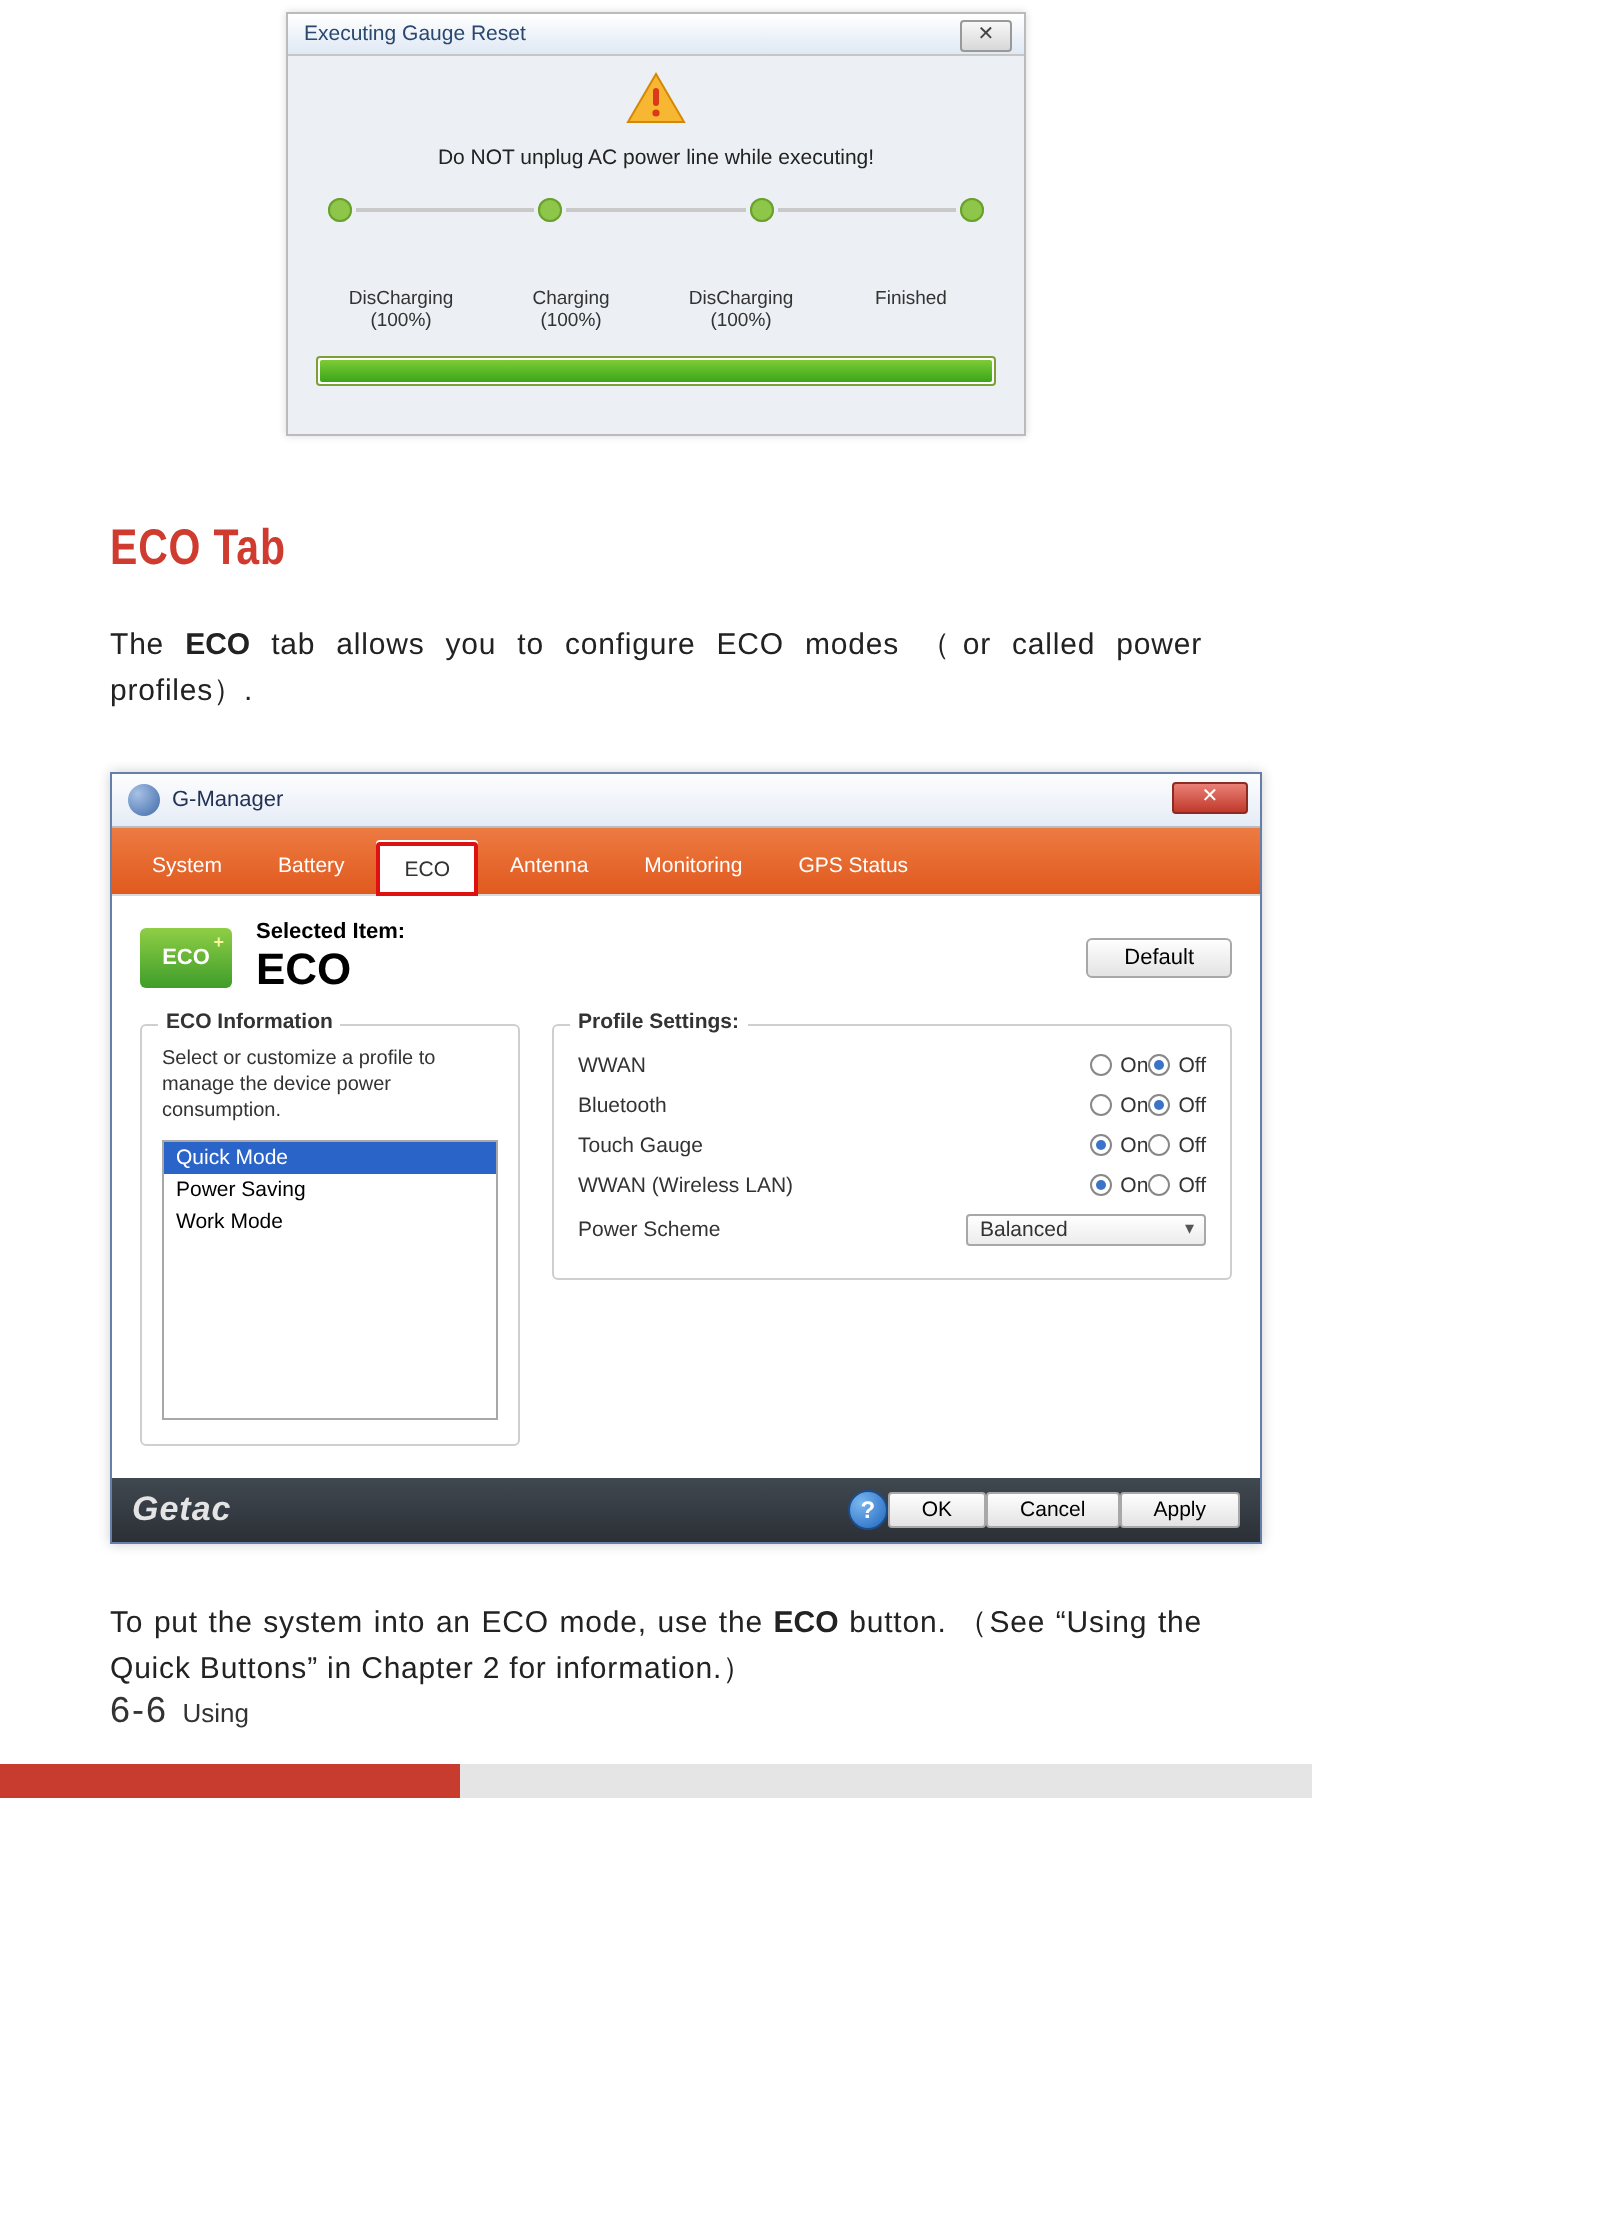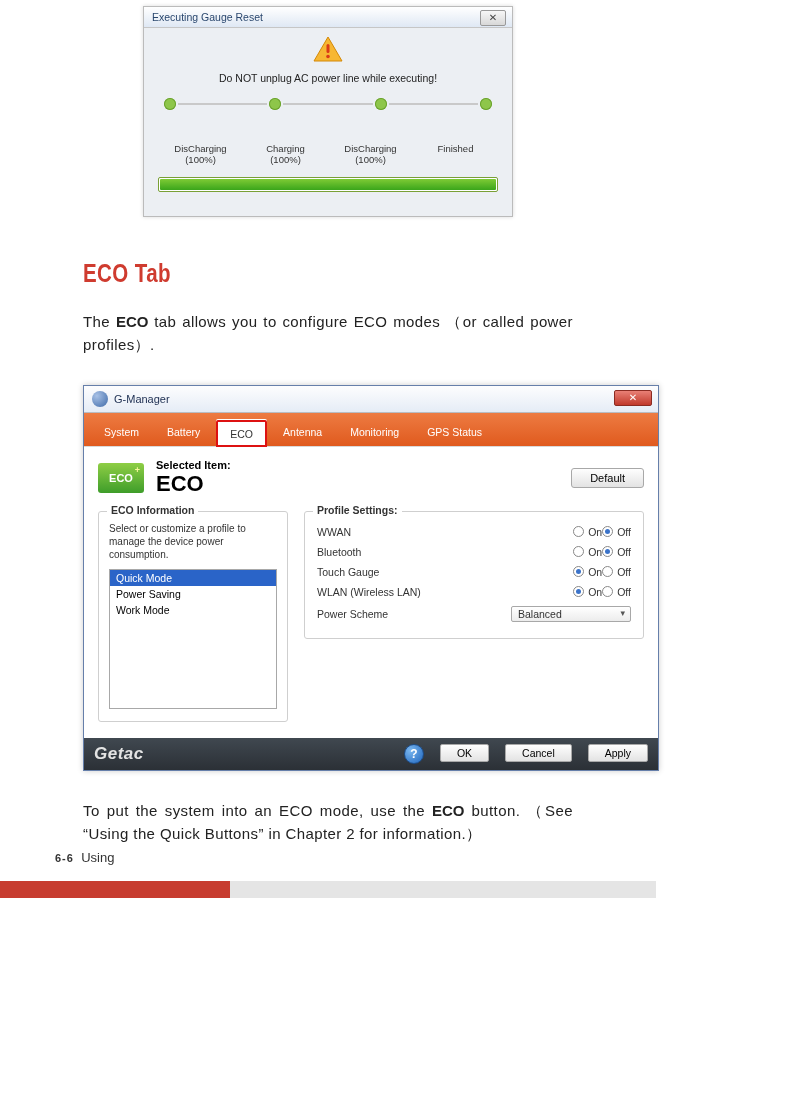--- a/index.html
+++ b/index.html
@@ -117,21 +117,21 @@
     border: 1px solid #6f8db8;
     border-radius: 3px;
     background: linear-gradient(#fefefe,#d8e4f2);
     color: #222;
     cursor: pointer;
     text-align: center;
   }
 
   
   .content {
-    padding: 0 83px;
+    padding: 0 55px;
   }
   .h2 {
     font-family: Arial, Helvetica, sans-serif;
     font-weight: 900;
     font-size: 25px;
     color: #cf3b2f;
     letter-spacing: 0.5px;
     margin: 42px 0 22px;
     transform: scaleX(0.82);
     transform-origin: left center;
@@ -305,23 +305,23 @@
   }
   .select-box::after{
     content:"▾";
     position:absolute; right:5px; top:1px;
     font-size:9px; color:#555;
   }
 
   .dlg2-footer {
     background: linear-gradient(#404850,#2b3036);
     display:flex;
-    align-items:flex-start;
+    align-items:center;
     padding: 6px 10px;
-    gap: 16px;
+    gap: 0;
   }
   .getac-logo {
     color:#e4e4e4;
     font-family: Arial;
     font-style: italic;
     font-weight: 700;
     font-size: 17px;
     letter-spacing: 0.5px;
   }
   .footer-spacer { flex:1; }
@@ -345,21 +345,21 @@
   }
 
   
   .page-footer-text {
     position:absolute;
     left: 55px;
     bottom: 60px;
     font-size: 13px;
     color:#333;
   }
-  .page-footer-text .pn { font-size: 11px; letter-spacing: 1px; font-weight: bold; }
+  .page-footer-text .pn { font-size: 18px; letter-spacing: 1px; }
   .footer-bars {
     position:absolute;
     left:0; bottom: 27px;
     width: 100%;
     height: 17px;
     display:flex;
   }
   .bar-red { width: 35%; background:#c73c2f; }
   .bar-grey { flex:1; background:#e5e5e5; }
 </style>
@@ -493,21 +493,21 @@
                     <span class="radio checked"></span>
                     <span>On</span>
                   </div>
               <div class="opt">
                     <span class="radio"></span>
                     <span>Off</span>
                   </div>
             </div>
 
             <div class="setting-row">
-              <div class="sname">WLAN (Wireless LAN)</div>
+              <div class="sname">WWAN (Wireless LAN)</div>
               <div class="opt">
                     <span class="radio checked"></span>
                     <span>On</span>
                   </div>
               <div class="opt">
                     <span class="radio"></span>
                     <span>Off</span>
                   </div>
             </div>
 

